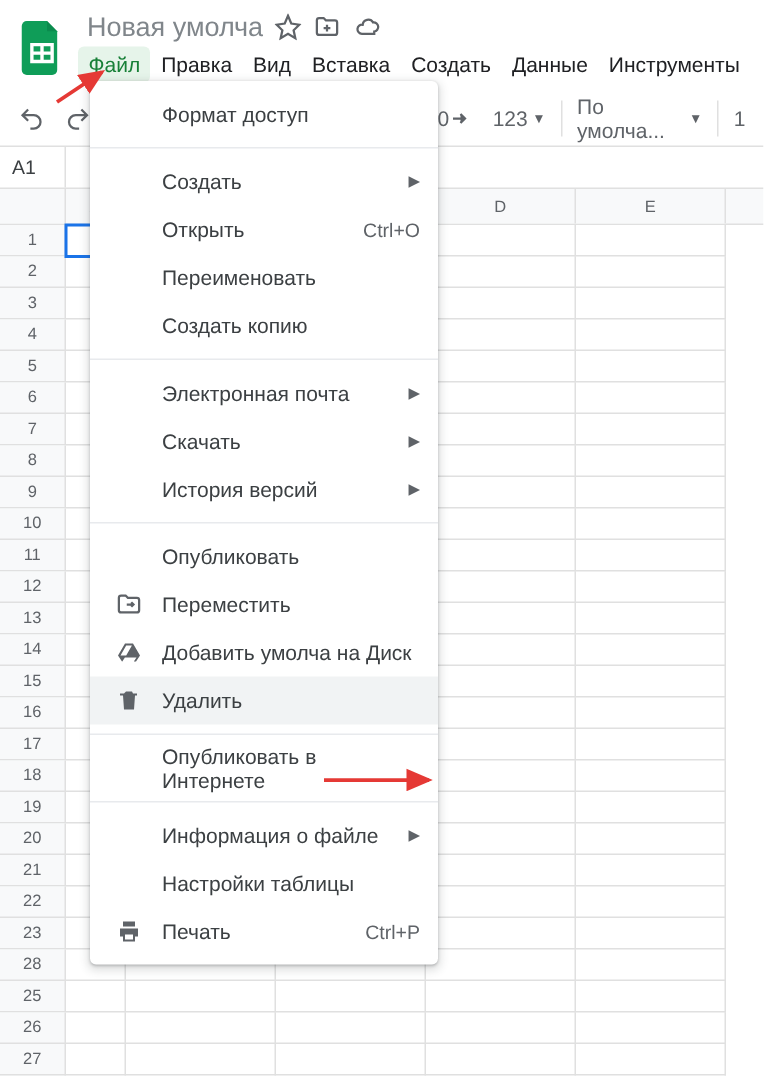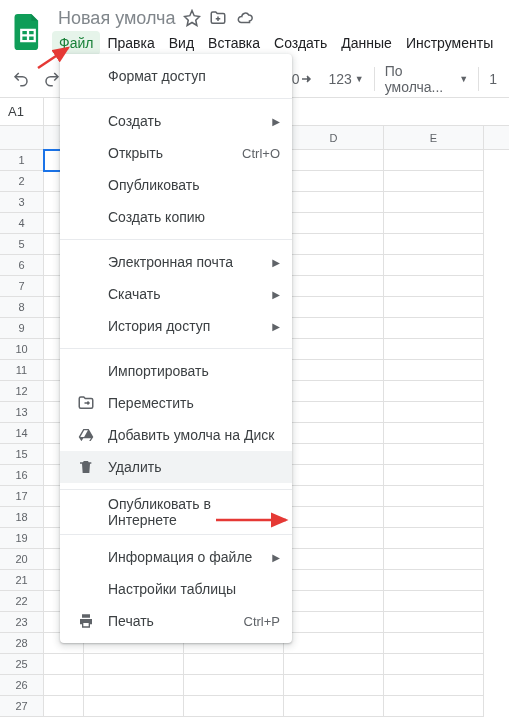--- a/index.html
+++ b/index.html
@@ -483,46 +483,46 @@
     <span class="dd-label">Создать</span>
     <span class="dd-arrow">▶</span>
   </div>
   <div class="dd-item">
     <span class="dd-icon blank"></span>
     <span class="dd-label">Открыть</span>
     <span class="dd-shortcut">Ctrl+O</span>
   </div>
   <div class="dd-item">
     <span class="dd-icon blank"></span>
-    <span class="dd-label">Опубликовать</span>
+    <span class="dd-label">Переименовать</span>
   </div>
   <div class="dd-item">
     <span class="dd-icon blank"></span>
     <span class="dd-label">Создать копию</span>
   </div>
   <div class="dd-sep"></div>
   <div class="dd-item">
     <span class="dd-icon blank"></span>
     <span class="dd-label">Электронная почта</span>
     <span class="dd-arrow">▶</span>
   </div>
   <div class="dd-item">
     <span class="dd-icon blank"></span>
     <span class="dd-label">Скачать</span>
     <span class="dd-arrow">▶</span>
   </div>
   <div class="dd-item">
     <span class="dd-icon blank"></span>
-    <span class="dd-label">История доступ</span>
+    <span class="dd-label">История версий</span>
     <span class="dd-arrow">▶</span>
   </div>
   <div class="dd-sep"></div>
   <div class="dd-item">
     <span class="dd-icon blank"></span>
-    <span class="dd-label">Импортировать</span>
+    <span class="dd-label">Опубликовать</span>
   </div>
   <div class="dd-item">
     <span class="dd-icon">
       <svg width="18" height="18" viewBox="0 0 24 24" fill="none" stroke="#5f6368" stroke-width="2">
           <path d="M3 6a2 2 0 0 1 2-2h4l2 2h8a2 2 0 0 1 2 2v9a2 2 0 0 1-2 2H5a2 2 0 0 1-2-2z"></path>
           <path d="M10 12h6m-2-2l2 2-2 2"></path>
         </svg>
     </span>
     <span class="dd-label">Переместить</span>
   </div>

